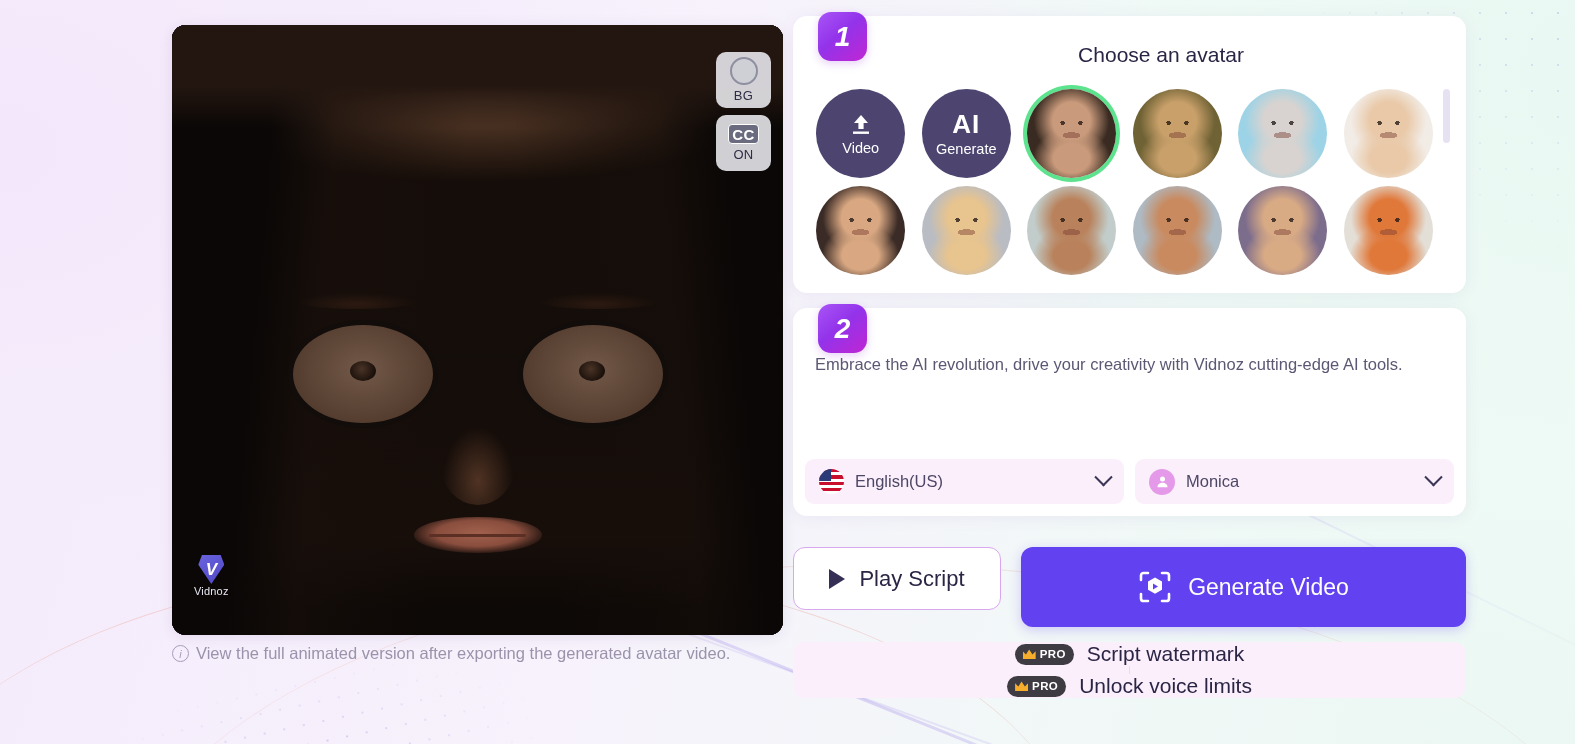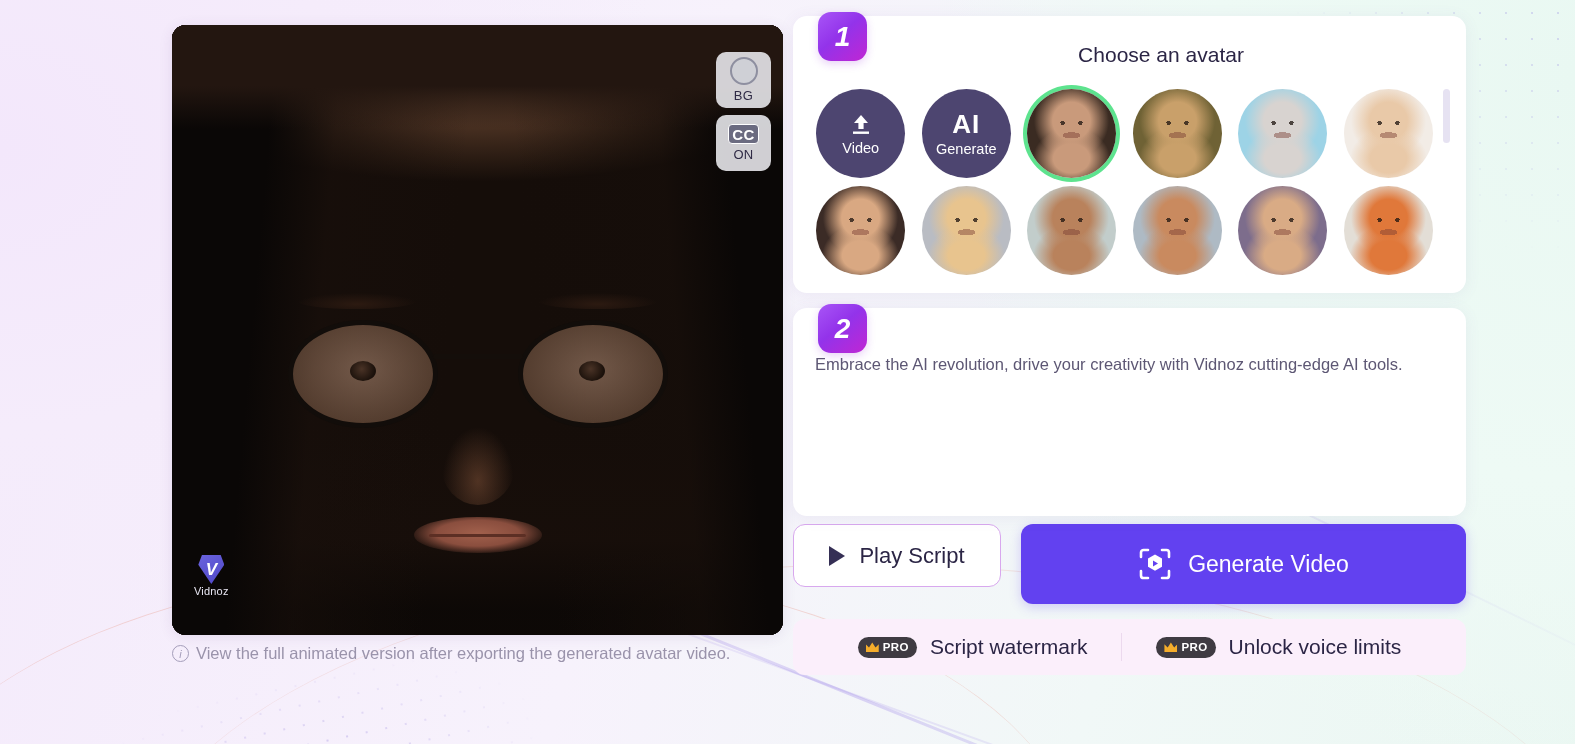--- a/index.html
+++ b/index.html
@@ -344,21 +344,21 @@
   }
   .round-icon {
     width: 26px; height: 26px; border-radius: 50%;
     background: #e49ae8;
     display: flex; align-items: center; justify-content: center;
     flex: none; color: #fff;
   }
 
   
   .action-row {
-    margin-top: 8px;
+    margin-top: 31px;
     display: flex; gap: 20px;
   }
   .play-btn {
     width: 208px; height: 63px;
     background: #fff;
     border: 1.6px solid #d8a8ee;
     border-radius: 12px;
     display: flex; align-items: center; justify-content: center;
     gap: 14px;
     cursor: pointer;
@@ -383,20 +383,21 @@
   .gen-icon { width: 34px; height: 34px; flex: none; }
 
   
   .pro-card {
     margin-top: 15px;
     height: 56px;
     background: #fbeffb;
     border-radius: 12px;
     display: flex; align-items: center; justify-content: center;
     gap: 0;
+    flex-direction: column;
   }
   .pro-item {
     display: flex; align-items: center; gap: 13px;
     padding: 0 34px;
     cursor: pointer;
   }
   .pro-divider { width: 1px; height: 28px; background: #ecd9ee; }
   .pro-badge {
     background: #3f3b42;
     border-radius: 11px;
@@ -548,20 +549,35 @@
         </div>
       </div>
     </div>
 
     <div class="card text-card">
       <div class="step-badge">2</div>
 
       <div class="script-text">Embrace the AI revolution, drive your creativity with Vidnoz cutting-edge AI tools.</div>
 
       <div class="select-row">
+        <div class="select-pill">
+          <span class="flag-icon"></span>
+          <span class="select-label">English(US)</span>
+          <span class="chev"></span>
+        </div>
+        <div class="select-pill">
+          <span class="round-icon">
+            <svg width="15" height="15" viewBox="0 0 24 24" fill="#fff" aria-hidden="true">
+              <circle cx="12" cy="8" r="4"></circle>
+              <path d="M4 21c0-4.4 3.6-7 8-7s8 2.6 8 7z"></path>
+            </svg>
+          </span>
+          <span class="select-label">Monica</span>
+          <span class="chev"></span>
+        </div>
       </div>
     </div>
 
     <div class="action-row">
       <div class="play-btn">
         <span class="play-tri"></span>
         <span class="play-label">Play Script</span>
       </div>
       <div class="gen-btn">
         <span class="gen-icon">

